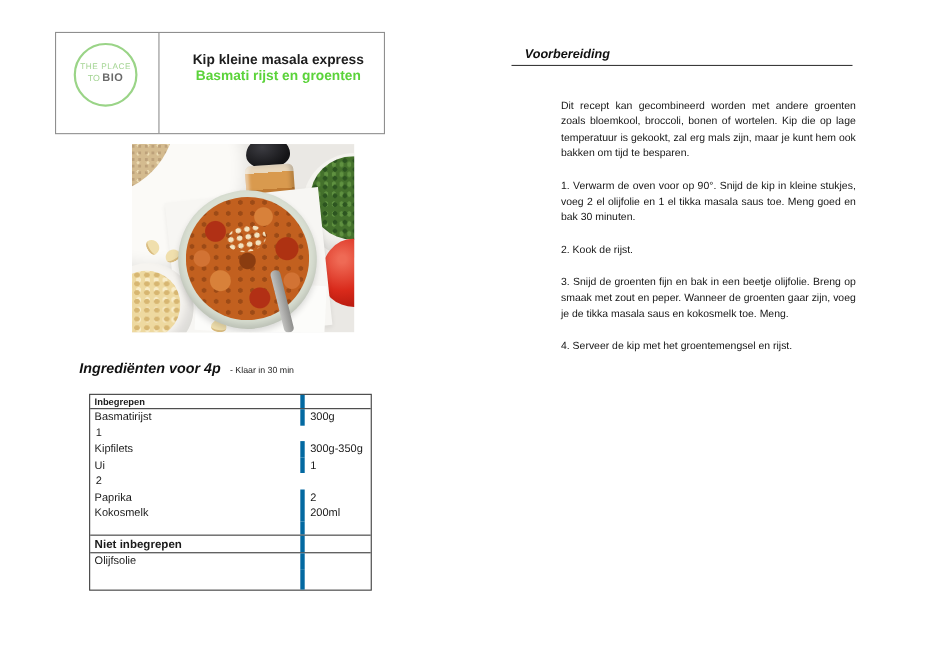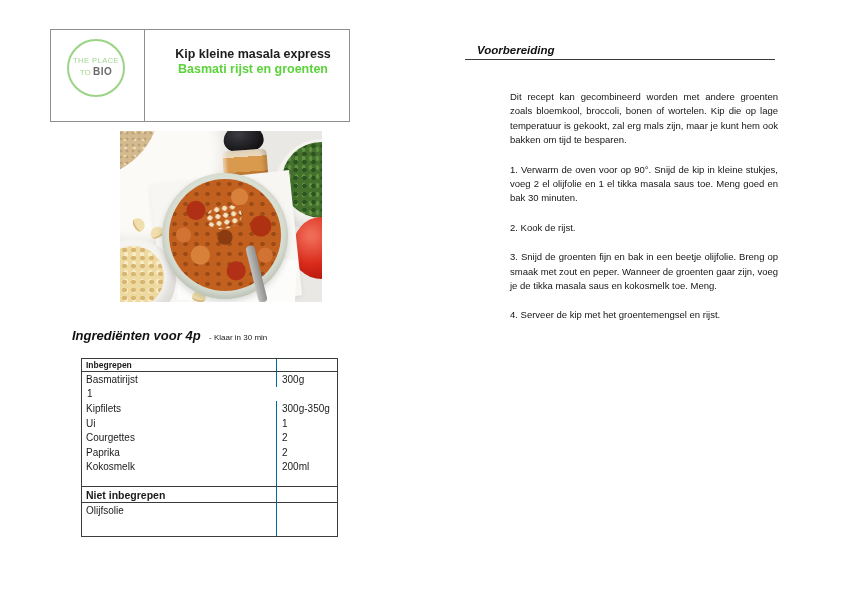--- a/index.html
+++ b/index.html
@@ -78,21 +78,21 @@
   .c3{left:72px;top:160px;transform:rotate(8deg);}
   .c4{left:12px;top:88px;transform:rotate(60deg);}
 
   
   .ing-heading{position:absolute;left:72px;top:326px;white-space:nowrap;}
   .ing-heading-main{font-style:italic;font-weight:bold;font-size:13px;color:#111;margin-top:45px;}
   .ing-heading-suffix{font-size:8px;color:#222;margin-left:4px;}
   .ing-table{position:absolute;left:81px;top:358px;width:257px;height:179px;
              border:1px solid #3c3c3c;display:flex;flex-direction:column;box-sizing:border-box;font-size:10px;}
   .ing-row{display:flex;flex:0 0 auto;}
-  .ing-name{width:195px;border-right:1px solid #0369a1;padding-left:4px;box-sizing:border-box;
+  .ing-name{width:195px;border-right:4px solid #0369a1;padding-left:4px;box-sizing:border-box;
             display:flex;align-items:center;}
   .ing-qty{flex:1;padding-left:5px;display:flex;align-items:center;}
   .row-header{height:12px;border-bottom:1px solid #3c3c3c;}
   .row-header .ing-name{font-weight:bold;font-size:8.5px;}
   .row-item{height:14.6px;}
   .row-spacer{height:12px;}
   .row-notinc{height:15px;border-top:1px solid #3c3c3c;border-bottom:1px solid #3c3c3c;}
   .row-notinc .ing-name{font-weight:bold;font-size:10.5px;}
   .row-fill{flex:1;}
 
@@ -169,21 +169,20 @@
     </div>
     <div class="ing-row row-item">
       <div class="ing-name">Kipfilets</div>
       <div class="ing-qty">300g-350g</div>
     </div>
     <div class="ing-row row-item">
       <div class="ing-name">Ui</div>
       <div class="ing-qty">1</div>
     </div>
     <div class="ing-row row-item">
-      <div class="ing-name">Courgettes</div>
       <div class="ing-qty">2</div>
     </div>
     <div class="ing-row row-item">
       <div class="ing-name">Paprika</div>
       <div class="ing-qty">2</div>
     </div>
     <div class="ing-row row-item">
       <div class="ing-name">Kokosmelk</div>
       <div class="ing-qty">200ml</div>
     </div>

